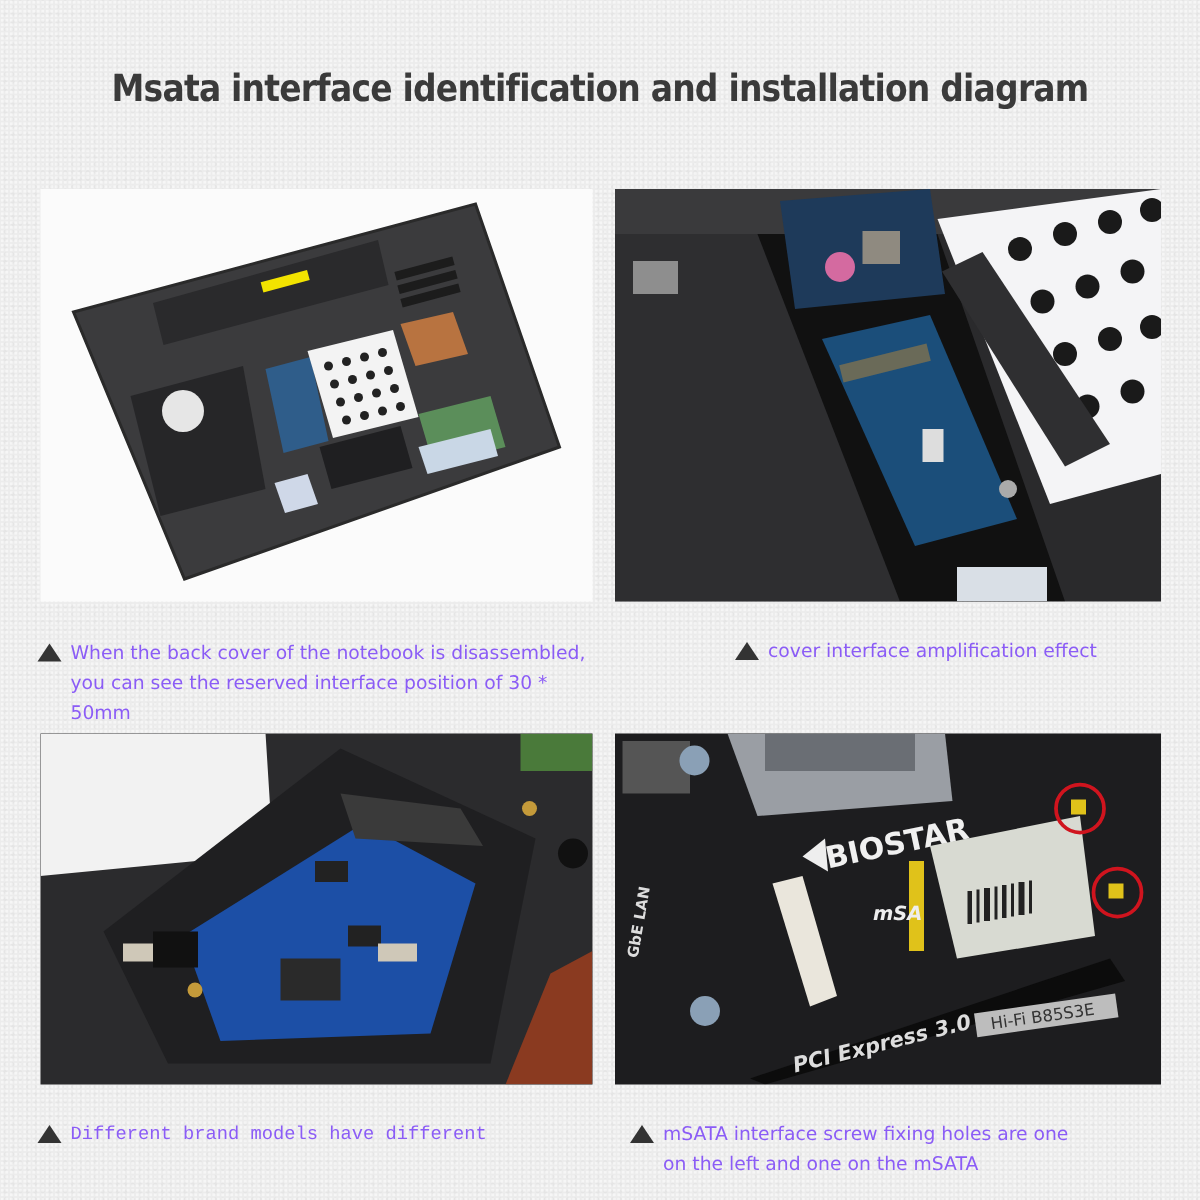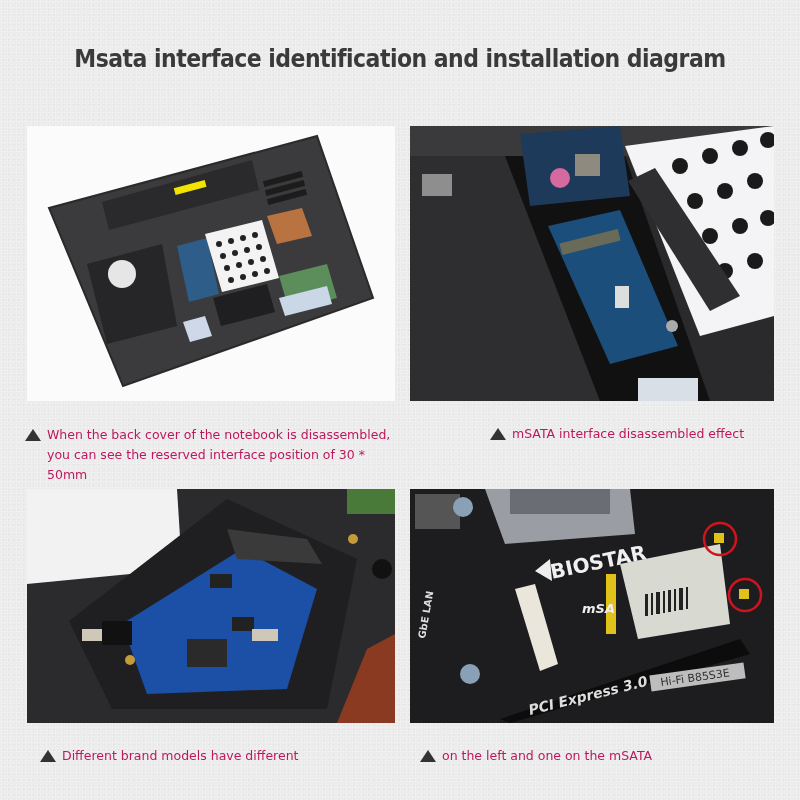--- a/index.html
+++ b/index.html
@@ -18,32 +18,32 @@
     font-family:"DejaVu Sans", sans-serif; font-weight:bold;
     font-size:25px; letter-spacing:-0.6px; color:#3a3a3a;
     transform:scaleX(0.88); transform-origin:center;
   }
   .panel { position:absolute; overflow:hidden; }
   .p1 { left:27px; top:126px; width:368px; height:275px; background:#fbfbfb; }
   .p2 { left:410px; top:126px; width:364px; height:275px; background:#2a2a2c; }
   .p3 { left:27px; top:489px; width:368px; height:234px; background:#2b2b2d; }
   .p4 { left:410px; top:489px; width:364px; height:234px; background:#1d1d1f; }
   .caption {
-    position:absolute; font-size:12.5px; line-height:20px; color:#be185d;
+    position:absolute; font-size:12.5px; line-height:20px; color:#8b5cf6;
     font-family:"DejaVu Sans", sans-serif;
   }
   .caption .tri {
     position:absolute; left:0; top:4px; width:0; height:0;
     border-left:8px solid transparent; border-right:8px solid transparent;
     border-bottom:12px solid #333;
   }
   .caption .txt { display:block; padding-left:22px; }
   .c1 { left:25px; top:425px; width:380px; }
   .c2 { left:490px; top:424px; width:300px; }
-  .c3 { left:40px; top:746px; width:380px; }
+  .c3 { left:25px; top:746px; width:380px;font-family:Liberation Mono, monospace; }
   .c4 { left:420px; top:746px; width:370px; }
   svg { display:block; }
 </style>
 </head>
 <body>
 
 <div class="title">Msata interface identification and installation diagram</div>
 
 <div class="panel p1">
   <svg width="368" height="275" viewBox="0 0 368 275">
@@ -174,24 +174,25 @@
 </div>
 
 <div class="caption c1">
   <span class="tri"></span>
   <span class="txt">When the back cover of the notebook is disassembled,</span>
   <span class="txt">you can see the reserved interface position of 30 * 50mm</span>
 </div>
 
 <div class="caption c2">
   <span class="tri"></span>
-  <span class="txt">mSATA interface disassembled effect</span>
+  <span class="txt">cover interface amplification effect</span>
 </div>
 
 <div class="caption c3">
   <span class="tri"></span>
   <span class="txt">Different brand models have different</span>
 </div>
 
 <div class="caption c4">
   <span class="tri"></span>
+  <span class="txt">mSATA interface screw fixing holes are one</span>
   <span class="txt">on the left and one on the mSATA</span>
 </div>
 
 </body></html>

